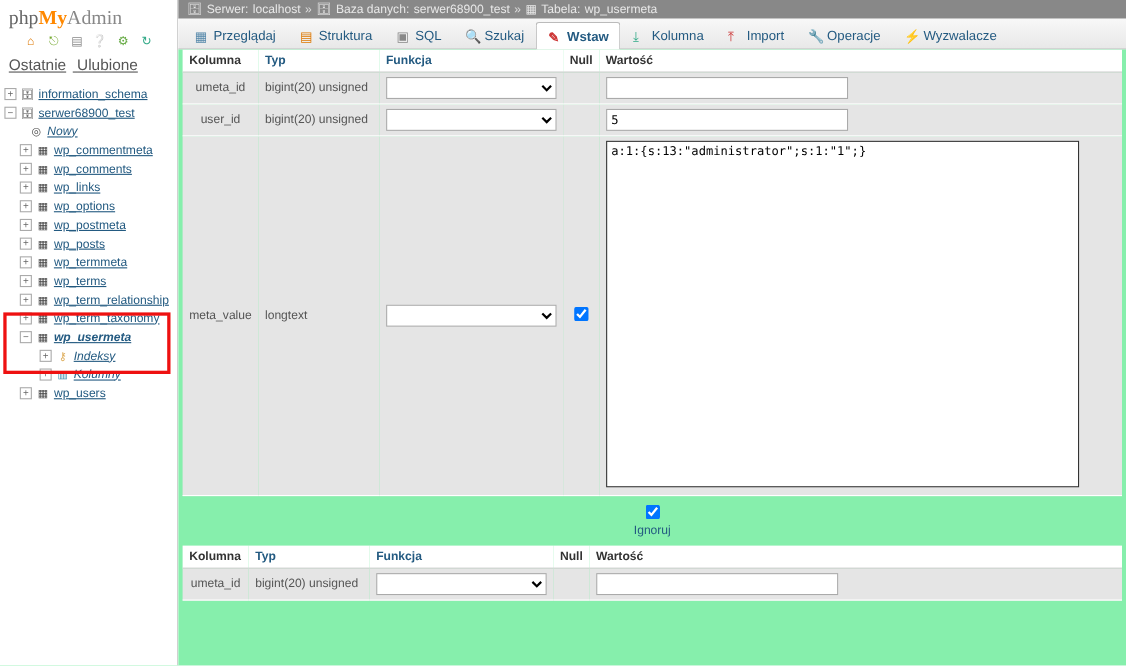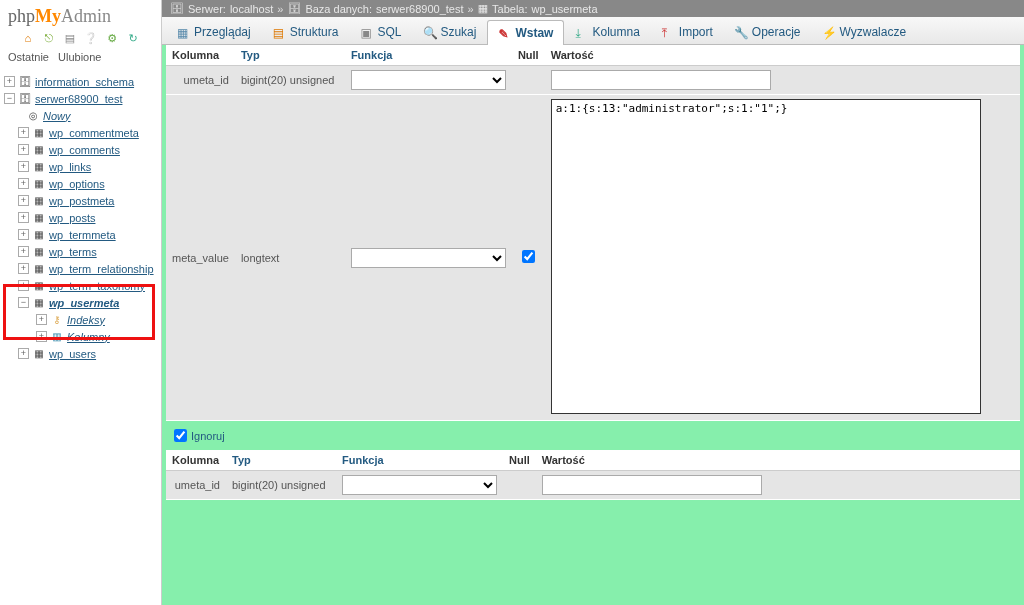--- a/index.html
+++ b/index.html
@@ -6,21 +6,21 @@
 body { font-size: 11px; color: #444; background: #fff; width: 1024px; height: 605px; overflow: hidden; }
 
 .container { display: flex; height: 605px; }
 .sidebar { width: 162px; background: #fff; border-right: 1px solid #ccc; overflow: hidden; }
 .logo { padding: 6px 8px 2px; font-size: 18px; font-weight: normal; }
 .logo .p1 { color: #666; font-family: Georgia, serif; }
 .logo .p2 { color: #f80; font-weight: bold; font-family: Georgia, serif; }
 .logo .p3 { color: #888; font-family: Georgia, serif; }
 .toolbar-icons { padding: 2px 8px 4px; text-align: center; }
 .toolbar-icons span { display: inline-block; width: 14px; height: 14px; margin: 0 2px; text-align: center; font-size: 11px; line-height: 14px; }
-.nav-links { padding: 2px 8px 6px; font-size: 11px; color: #555; }
+.nav-links { padding: 2px 8px 6px; font-size: 14px; color: #555; text-decoration: underline; }
 .nav-links span { margin-right: 6px; cursor: pointer; }
 
 .tree { padding: 4px 0 4px 4px; font-size: 11px; }
 .tree-row { display: flex; align-items: center; height: 17px; white-space: nowrap; cursor: pointer; }
 .tree-ind { display: inline-block; }
 .tree-exp { width: 11px; height: 11px; border: 1px solid #aaa; font-size: 9px; line-height: 9px; text-align: center; color: #666; margin-right: 3px; background: #fff; display: inline-block; }
 .tree-ic { width: 14px; height: 12px; display: inline-block; margin-right: 3px; font-size: 10px; text-align: center; }
 .tree-label { color: #235a81; text-decoration: underline; }
 .tree-label.sel { font-weight: bold; font-style: italic; }
 .tree-label.it { font-style: italic; }
@@ -35,33 +35,33 @@
 .tabs { background: linear-gradient(#f8f8f8,#e8e8e8); border-bottom: 1px solid #bbb; display: flex; padding: 2px 4px 0; }
 .tab { padding: 5px 10px; font-size: 12px; color: #235a81; cursor: pointer; display: flex; align-items: center; gap: 4px; border: 1px solid transparent; border-bottom: none; border-radius: 3px 3px 0 0; }
 .tab.active { background: #fff; border-color: #bbb; font-weight: bold; position: relative; top: 1px; }
 .tab-ic { width: 13px; height: 13px; display: inline-block; }
 
 .content { flex: 1; overflow-y: auto; background: #86efac; padding: 0 4px; }
 table.insert { width: 100%; border-collapse: collapse; }
 table.insert th { background: #fff; text-align: left; font-size: 11px; color: #235a81; padding: 4px 6px; border-bottom: 1px solid #ccc; font-weight: bold; }
 table.insert th.plain { color: #333; font-weight: bold; }
 table.insert td { background: #e5e5e5; padding: 4px 6px; border-bottom: 1px solid #fff; font-size: 11px; vertical-align: middle; }
-table.insert td.col { text-align: right; color: #555; width: 60px; }
+table.insert td.col { text-align: center; color: #555; width: 60px; }
 table.insert td.typ { color: #555; width: 110px; }
 table.insert td.fn { width: 160px; }
 table.insert td.nul { width: 30px; text-align: center; }
 table.insert select { width: 155px; height: 20px; background: #fff; border: 1px solid #aaa; font-size: 11px; }
 table.insert input[type=text] { width: 220px; height: 20px; border: 1px solid #aaa; padding: 2px 4px; font-family: monospace; font-size: 11px; background: #fff; }
 table.insert textarea { width: 430px; height: 315px; border: 1px solid #333; padding: 2px 4px; font-family: monospace; font-size: 11px; resize: none; background: #fff; }
 
 .submit-row { background: #e5e5e5; padding: 8px; text-align: right; margin-top: 0; }
 .submit-row button { background: linear-gradient(#fff,#ddd); border: 1px solid #888; border-radius: 10px; padding: 4px 12px; font-size: 11px; cursor: pointer; }
 .highlight-submit { border: 3px solid #e11; display: inline-block; padding: 4px; }
 
-.ignore-row { padding: 8px; font-size: 11px; display: flex; align-items: flex-end; gap: 4px; }
+.ignore-row { padding: 8px; font-size: 11px; display: flex; align-items: center; gap: 4px; flex-direction: column; }
 .ignore-row label { color: #235a81; }
 </style>
 </head>
 <body>
 
 <div class="container">
 
   <div class="sidebar">
     <div class="logo">
       <span class="p1">php</span><span class="p2">My</span><span class="p3">Admin</span>
@@ -253,20 +253,27 @@
         </thead>
         <tbody>
           <tr>
             <td class="col">umeta_id</td>
             <td class="typ">bigint(20) unsigned</td>
             <td class="fn"><select></select></td>
             <td class="nul"></td>
             <td><input type="text" value="" style=""></td>
           </tr>
           <tr>
+            <td class="col">user_id</td>
+            <td class="typ">bigint(20) unsigned</td>
+            <td class="fn"><select></select></td>
+            <td class="nul"></td>
+            <td><input type="text" value="5" style=""></td>
+          </tr>
+          <tr>
             <td class="col">meta_value</td>
             <td class="typ">longtext</td>
             <td class="fn"><select></select></td>
             <td class="nul"><input type="checkbox" checked="" style=""></td>
             <td><textarea style="">a:1:{s:13:"administrator";s:1:"1";}</textarea></td>
           </tr>
         </tbody>
       </table>
 
 

